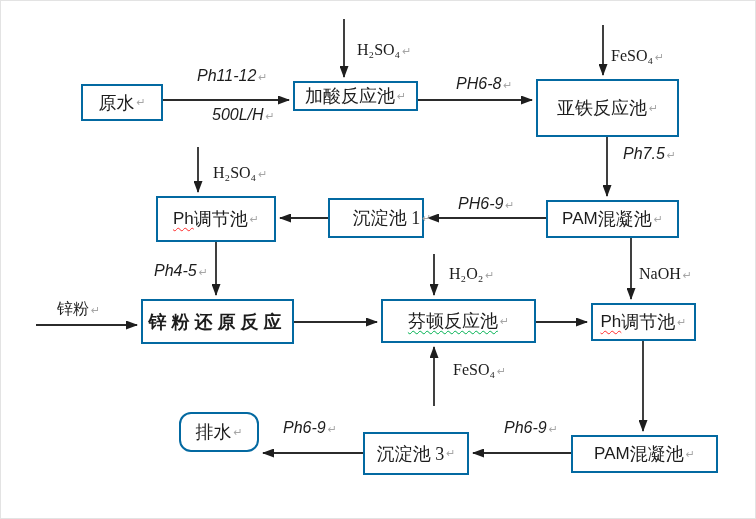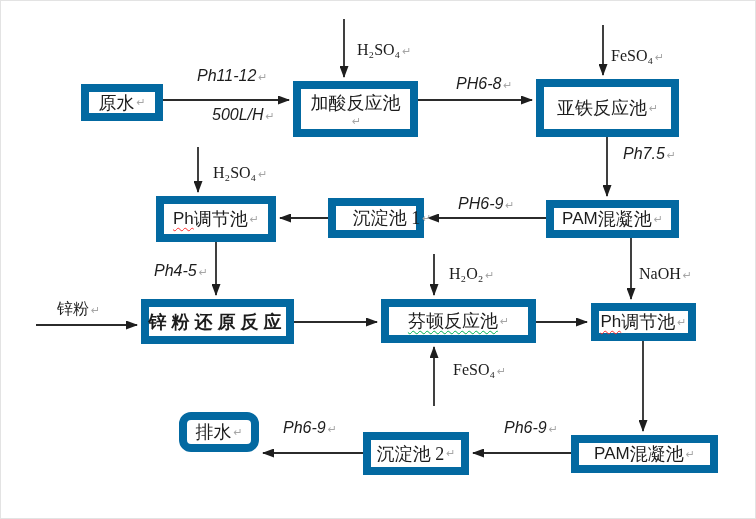--- a/index.html
+++ b/index.html
@@ -8,21 +8,21 @@
     width:756px;height:519px;
     background:#ffffff;
     border:1px solid #e3e3e3;
     box-sizing:border-box;
     overflow:hidden;
     font-family:"Liberation Serif","DejaVu Serif",serif;
   }
   #arrow-layer{position:absolute;left:0;top:0;width:756px;height:519px;pointer-events:none;}
   .node{
     position:absolute;
-    border:8px solid #0369a1;
+    border:2px solid #0369a1;
     background:#ffffff;
     display:flex;align-items:center;justify-content:center;
     box-sizing:border-box;
     font-size:18px;color:#1c1c1c;
     white-space:nowrap;
   }
   .node.spaced{letter-spacing:5px;}
   .flabel{
     position:absolute;
     font-size:15px;color:#1c1c1c;
@@ -83,21 +83,21 @@
         <line x1="642" y1="340" x2="642" y2="430" stroke="#2b2b2b" stroke-width="1.8" marker-end="url(#ah)"></line>
         <line x1="570" y1="452" x2="472" y2="452" stroke="#2b2b2b" stroke-width="1.8" marker-end="url(#ah)"></line>
         <line x1="362" y1="452" x2="262" y2="452" stroke="#2b2b2b" stroke-width="1.8" marker-end="url(#ah)"></line>
       </g>
   </svg>
   <div id="nodes-group">
       <div class="node" style="left: 80px; top: 83px; width: 82px; height: 37px;">
         <span>原水</span>
         <span class="pilcrow">↵</span>
       </div>
-      <div class="node" style="left: 292px; top: 80px; width: 125px; height: 56px; flex-direction: column;">
+      <div class="node" style="left: 292px; top: 80px; width: 125px; height: 30px;">
         <span>加酸反应池</span>
         <span class="pilcrow">↵</span>
       </div>
       <div class="node" style="left: 535px; top: 78px; width: 143px; height: 58px;">
         <span>亚铁反应池</span>
         <span class="pilcrow">↵</span>
       </div>
       <div class="node" style="left: 155px; top: 195px; width: 120px; height: 46px;">
         <span class="u-red">Ph</span>
         <span> 调节池</span>
@@ -123,21 +123,21 @@
         <span class="u-red">Ph</span>
         <span> 调节池</span>
         <span class="pilcrow">↵</span>
       </div>
       <div class="node" style="left: 570px; top: 434px; width: 147px; height: 38px;">
         <span class="latin-sans">PAM </span>
         <span>混凝池</span>
         <span class="pilcrow">↵</span>
       </div>
       <div class="node" style="left: 362px; top: 431px; width: 106px; height: 43px;">
-        <span>沉淀池 2</span>
+        <span>沉淀池 3</span>
         <span class="pilcrow">↵</span>
       </div>
       <div class="node" style="left: 178px; top: 411px; width: 80px; height: 40px; border-radius: 12px;">
         <span>排水</span>
         <span class="pilcrow">↵</span>
       </div>
     </div>
   <div id="labels-group">
       <div class="flabel sans" style="left: 196px; top: 66px;"><span>Ph11-12</span><span class="pilcrow">↵</span></div>
       <div class="flabel sans" style="left: 203px; top: 105px; margin-left: 8px;"><span>500L/H</span><span class="pilcrow">↵</span></div>

